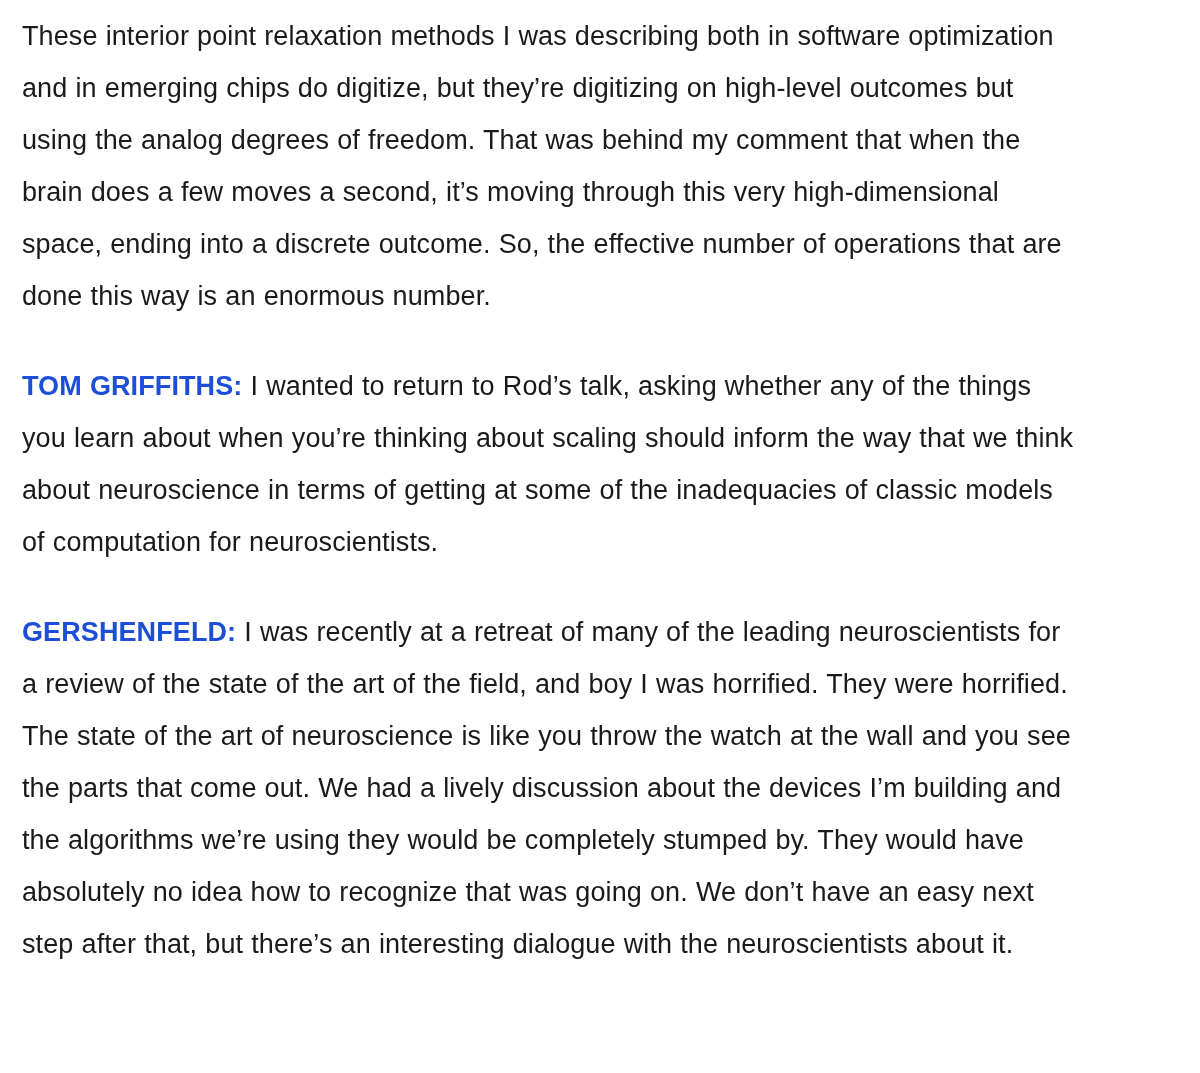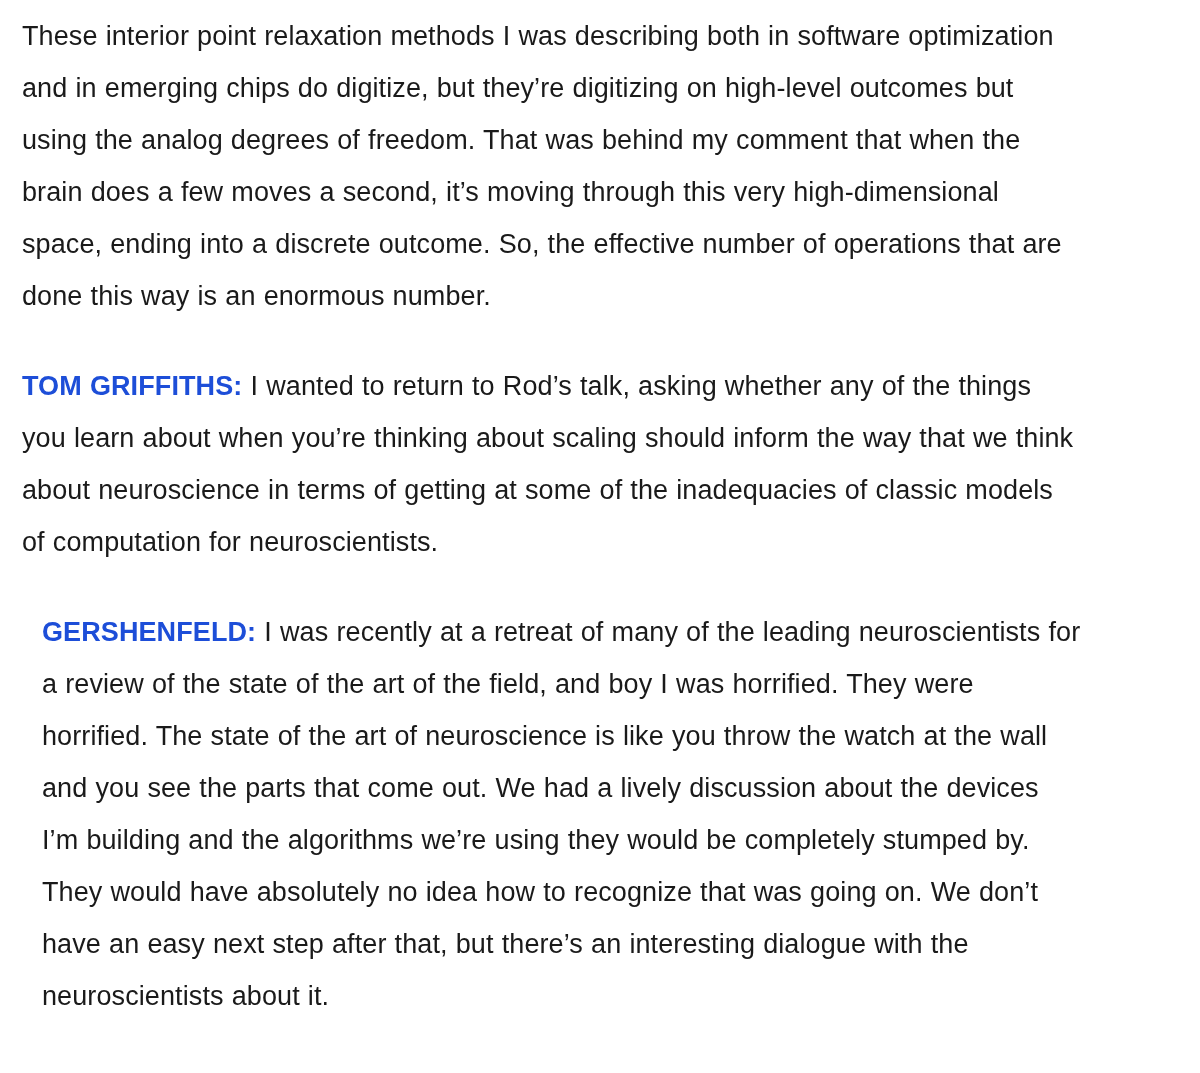--- a/index.html
+++ b/index.html
@@ -23,21 +23,20 @@
     font-size: 27px;
     line-height: 52px;
     letter-spacing: 0.1px;
     margin: 0 0 38px 0;
     color: #1a1a1a;
     text-align: left;
     word-spacing: 0.5px;
   }
   .para:last-child {
     margin-bottom: 0;
-    margin-left: 20px;
   }
   .speaker {
     font-weight: bold;
     color: #1d4ed8;
   }
 </style>
 </head>
 <body>
 
 <main class="transcript">

